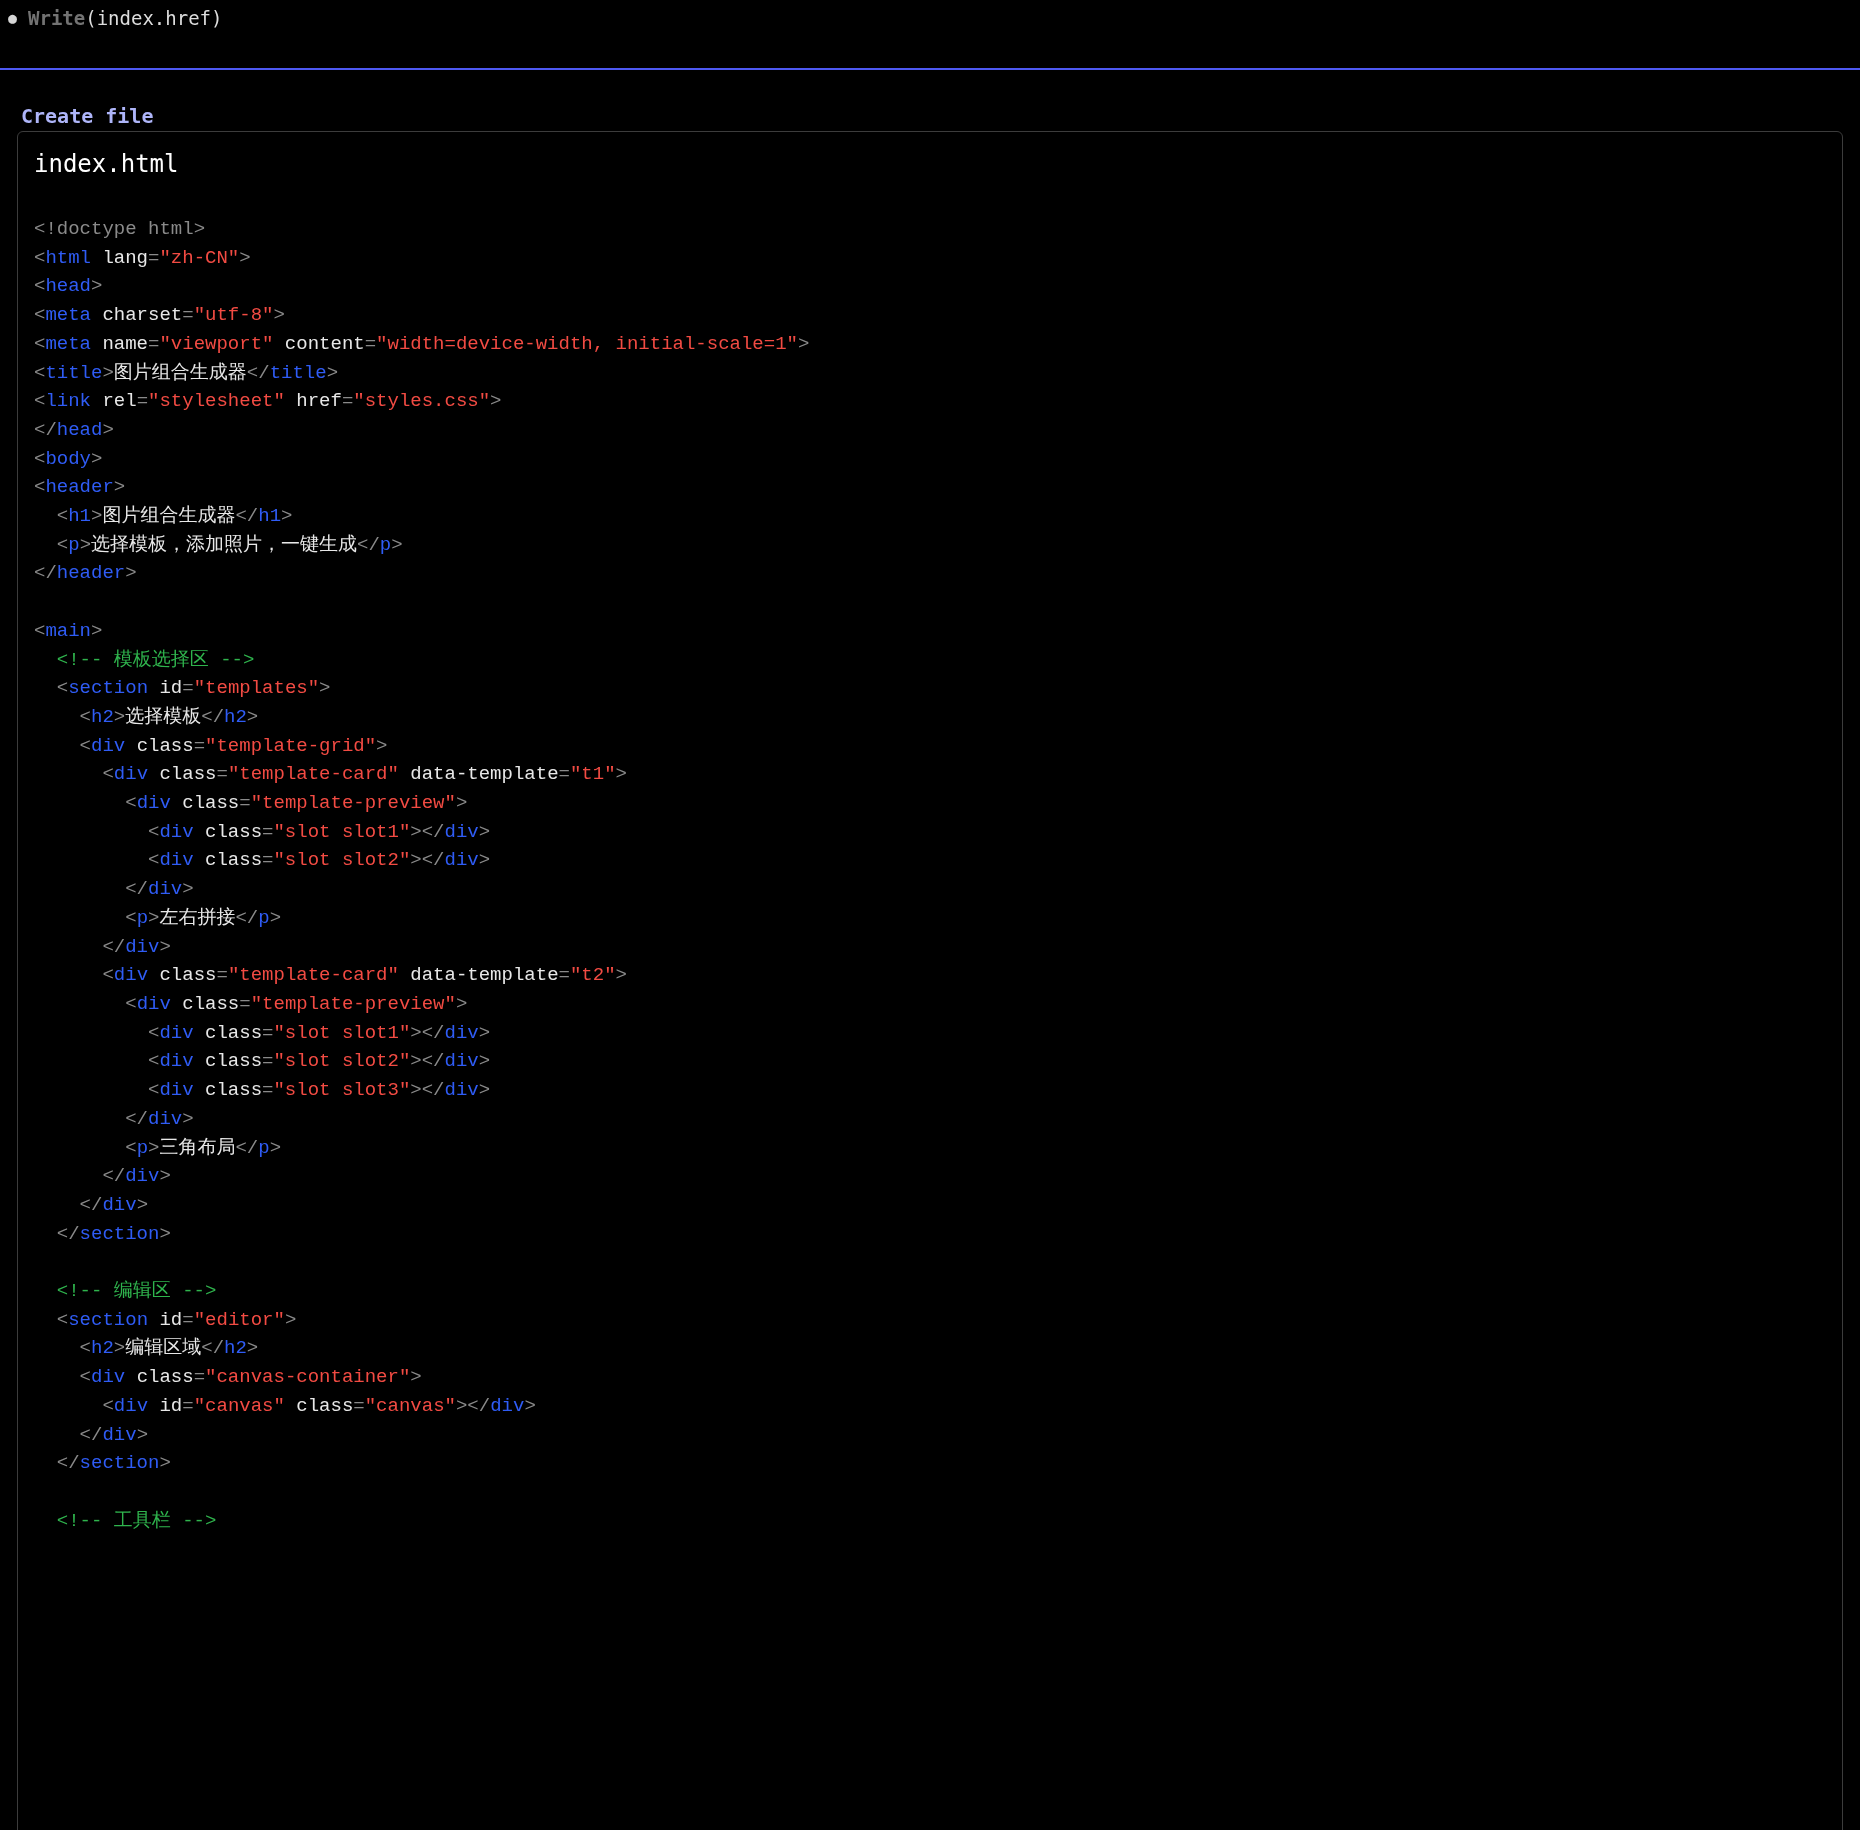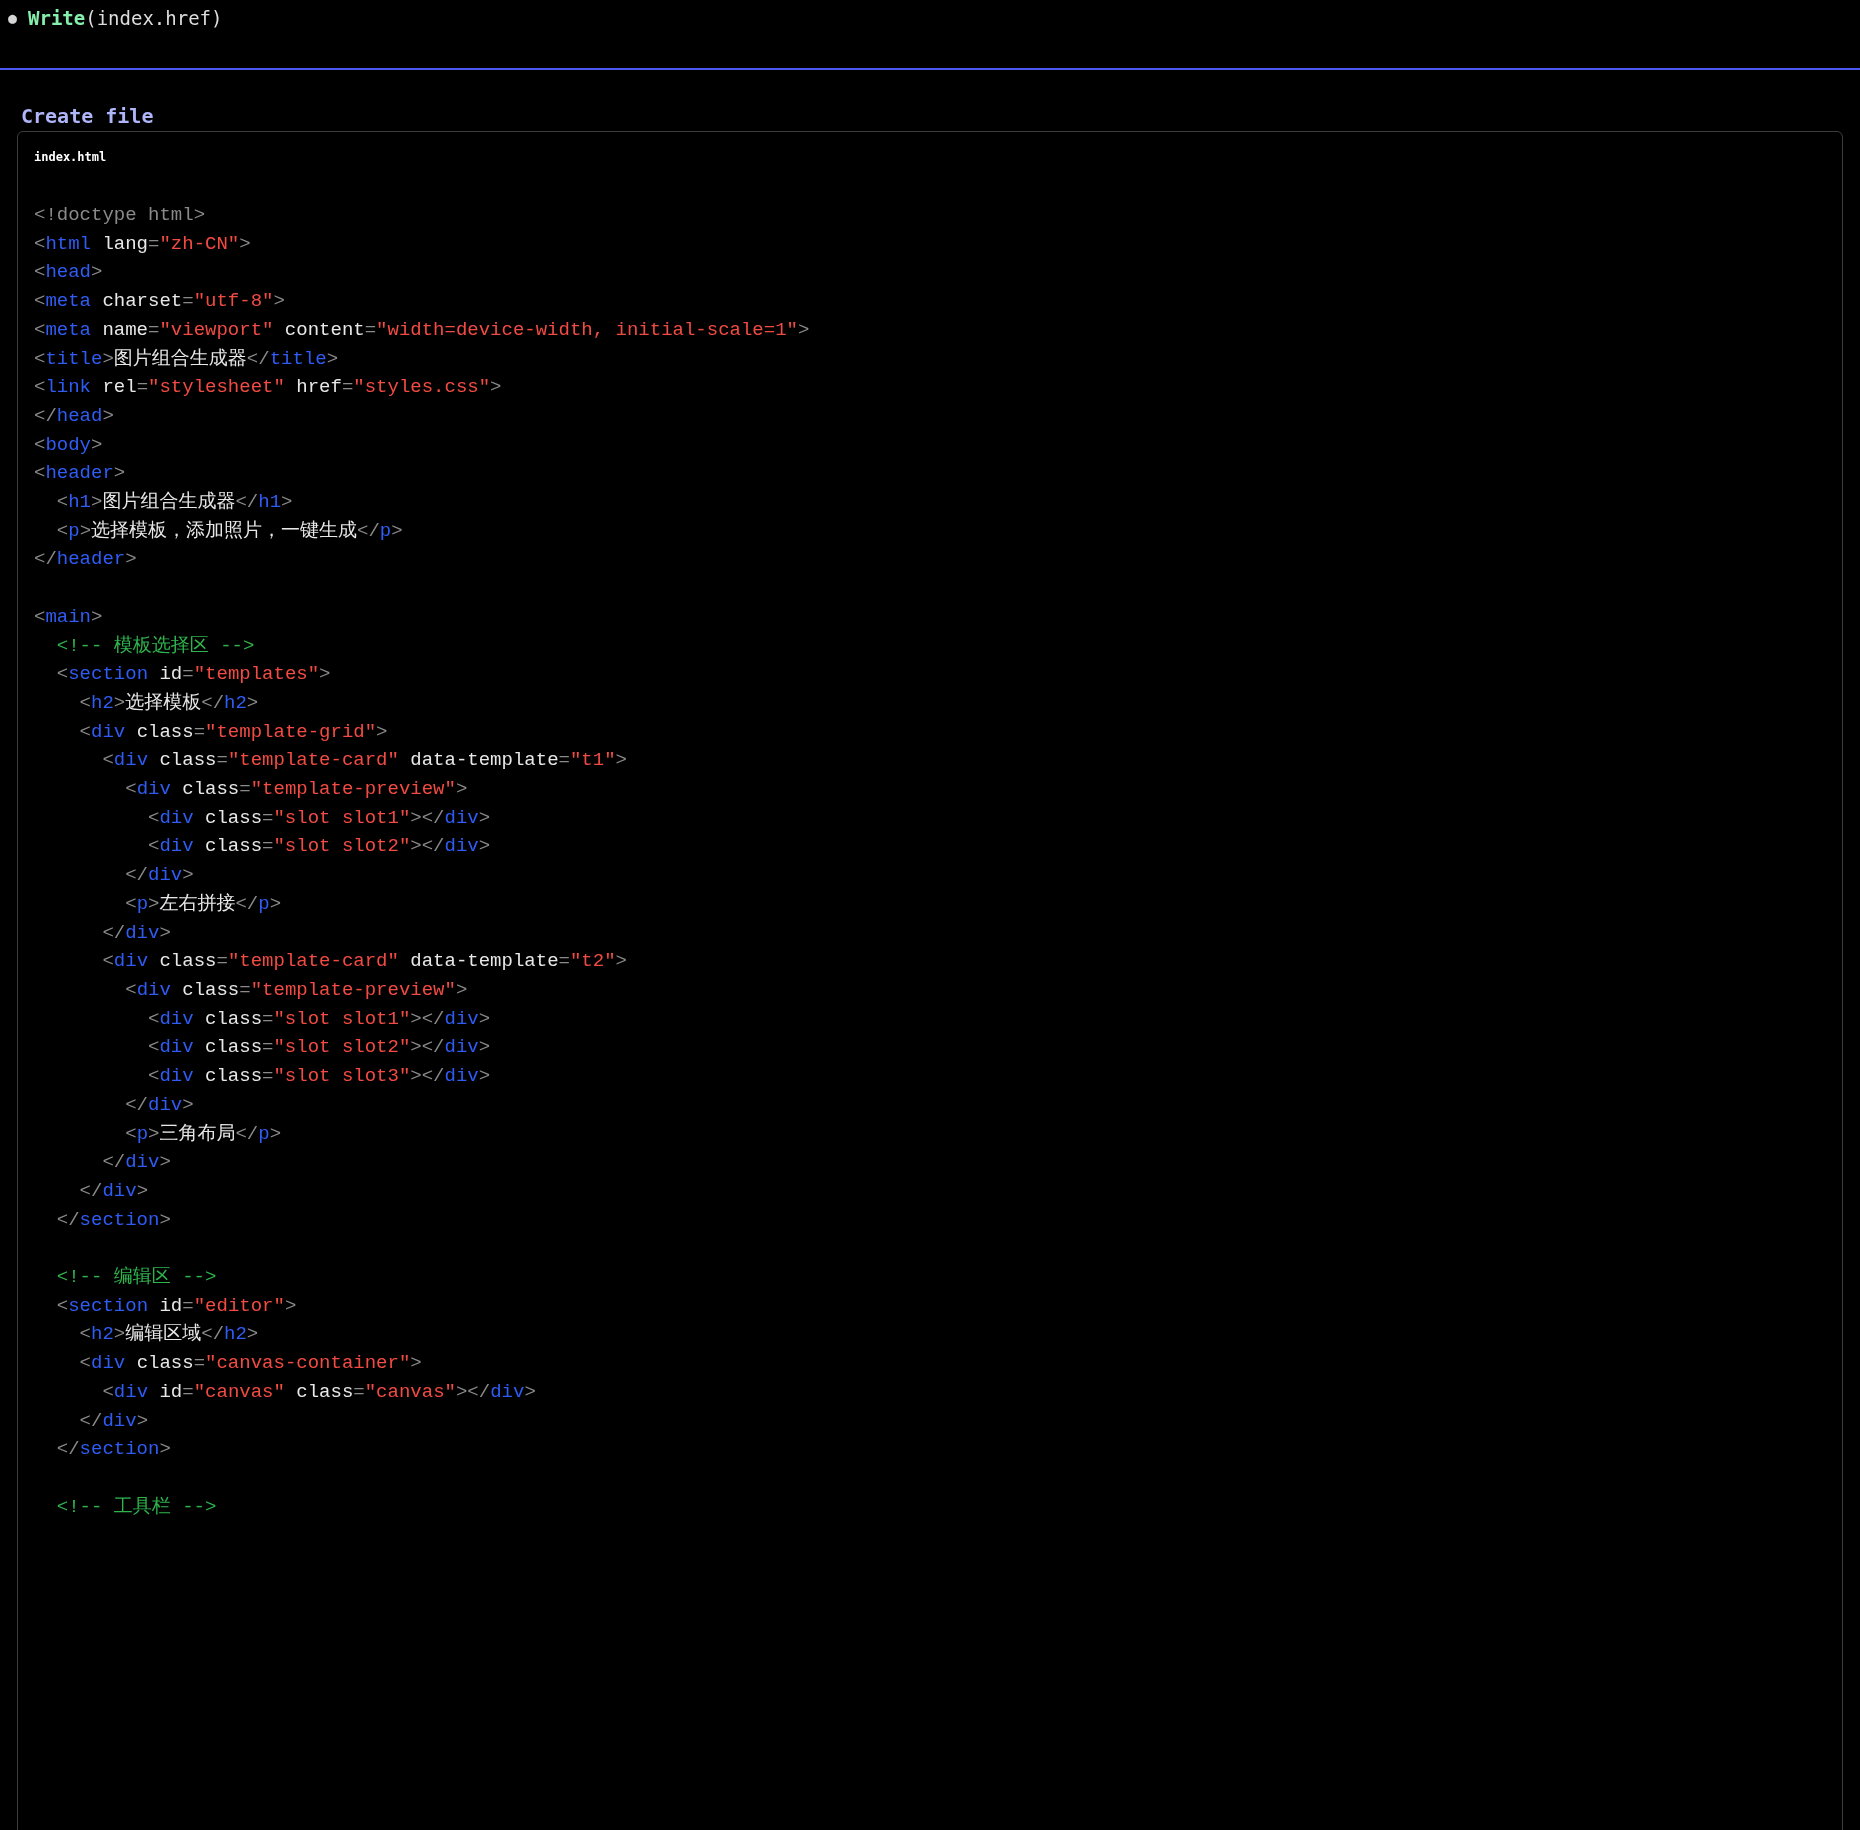--- a/index.html
+++ b/index.html
@@ -13,21 +13,21 @@
     overflow: hidden;
     font-family: "DejaVu Sans Mono", "Liberation Mono", monospace;
   }
 
   .tool-call-row {
     position: absolute; top: 7px; left: 8px;
     display: flex; align-items: center; gap: 11px;
   }
   .bullet { color: #d6d6d6; font-size: 15px; line-height: 1; }
   .tool-title { font-size: 19px; color: #e6e6e6; white-space: pre; }
-  .tool-name { font-weight: 700; color: #86efac; }
+  .tool-name { font-weight: 700; color: #737373; }
   .tool-arg { color: #dddddd; }
 
   .divider {
     position: absolute; top: 68px; left: 0; right: 0;
     border: none; border-top: 2px solid var(--divider, #4e59f2);
     margin: 0;
   }
 
   .dialog-title {
     position: absolute; top: 104px; left: 21px;
@@ -37,21 +37,21 @@
 
   .file-box {
     position: absolute; top: 131px; left: 17px;
     width: 1826px; height: 1712px;
     border: 1px solid #3c3c3c;
     border-radius: 6px;
     background: #000000;
     padding: 18px 16px;
   }
   .file-name {
-    font-size: 12px; font-weight: 700;
+    font-size: 24px; font-weight: 400;
     color: var(--file-name, #ffffff);
   }
 
   .code {
     margin: 37px 0 0 0;
     font-size: 19px;
     line-height: 28.7px;
     font-family: Liberation Mono, monospace;
   }
   .code-line { white-space: pre; min-height: 28.7px; }

